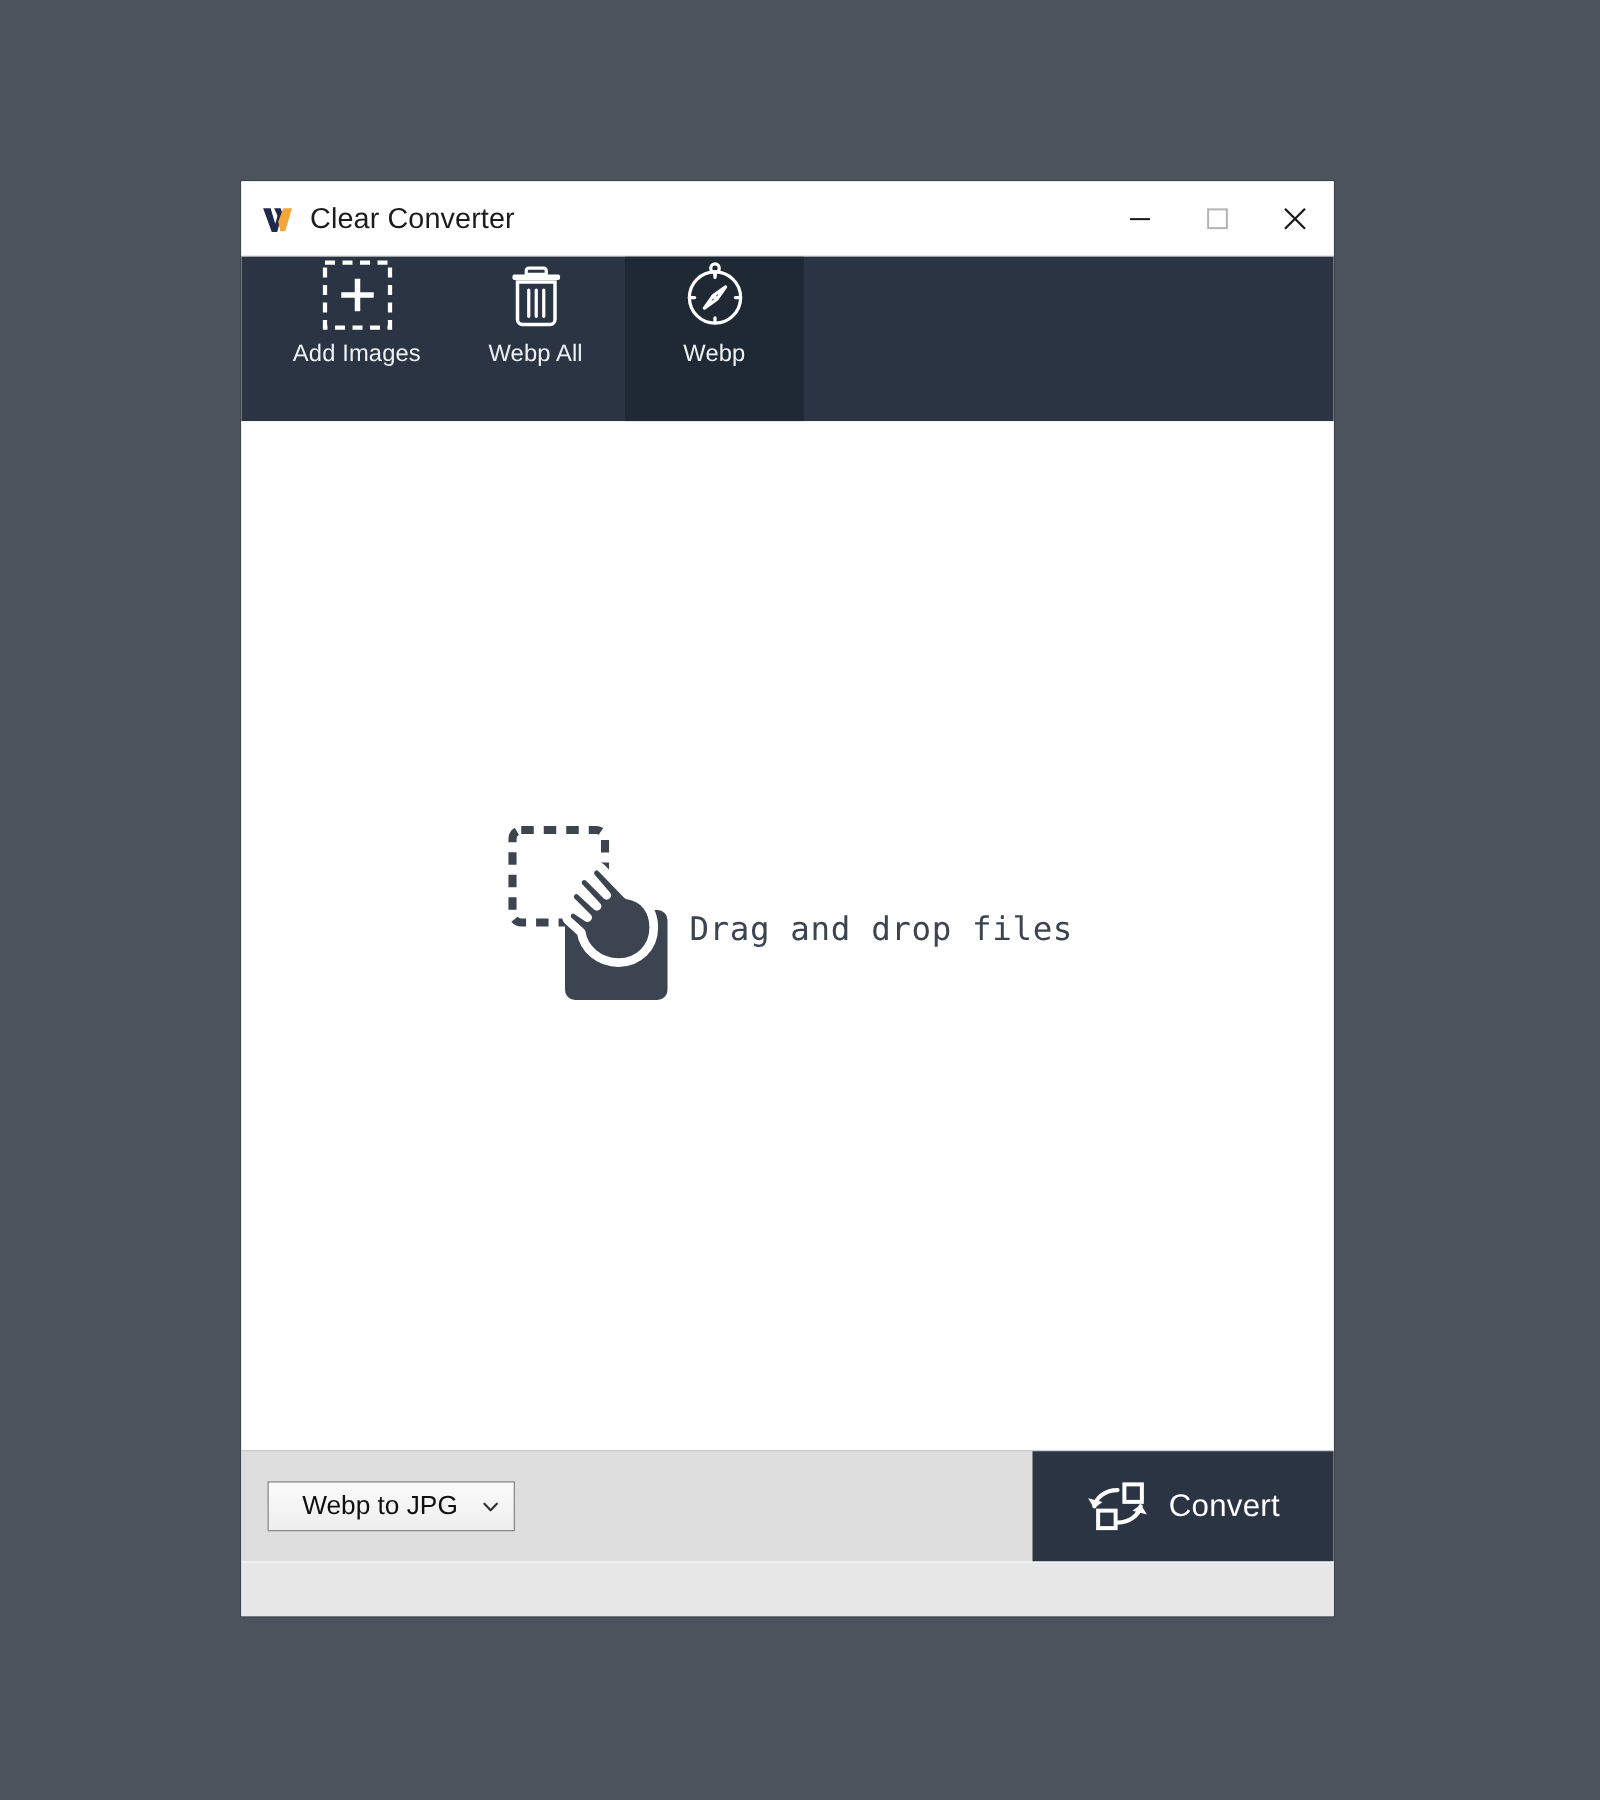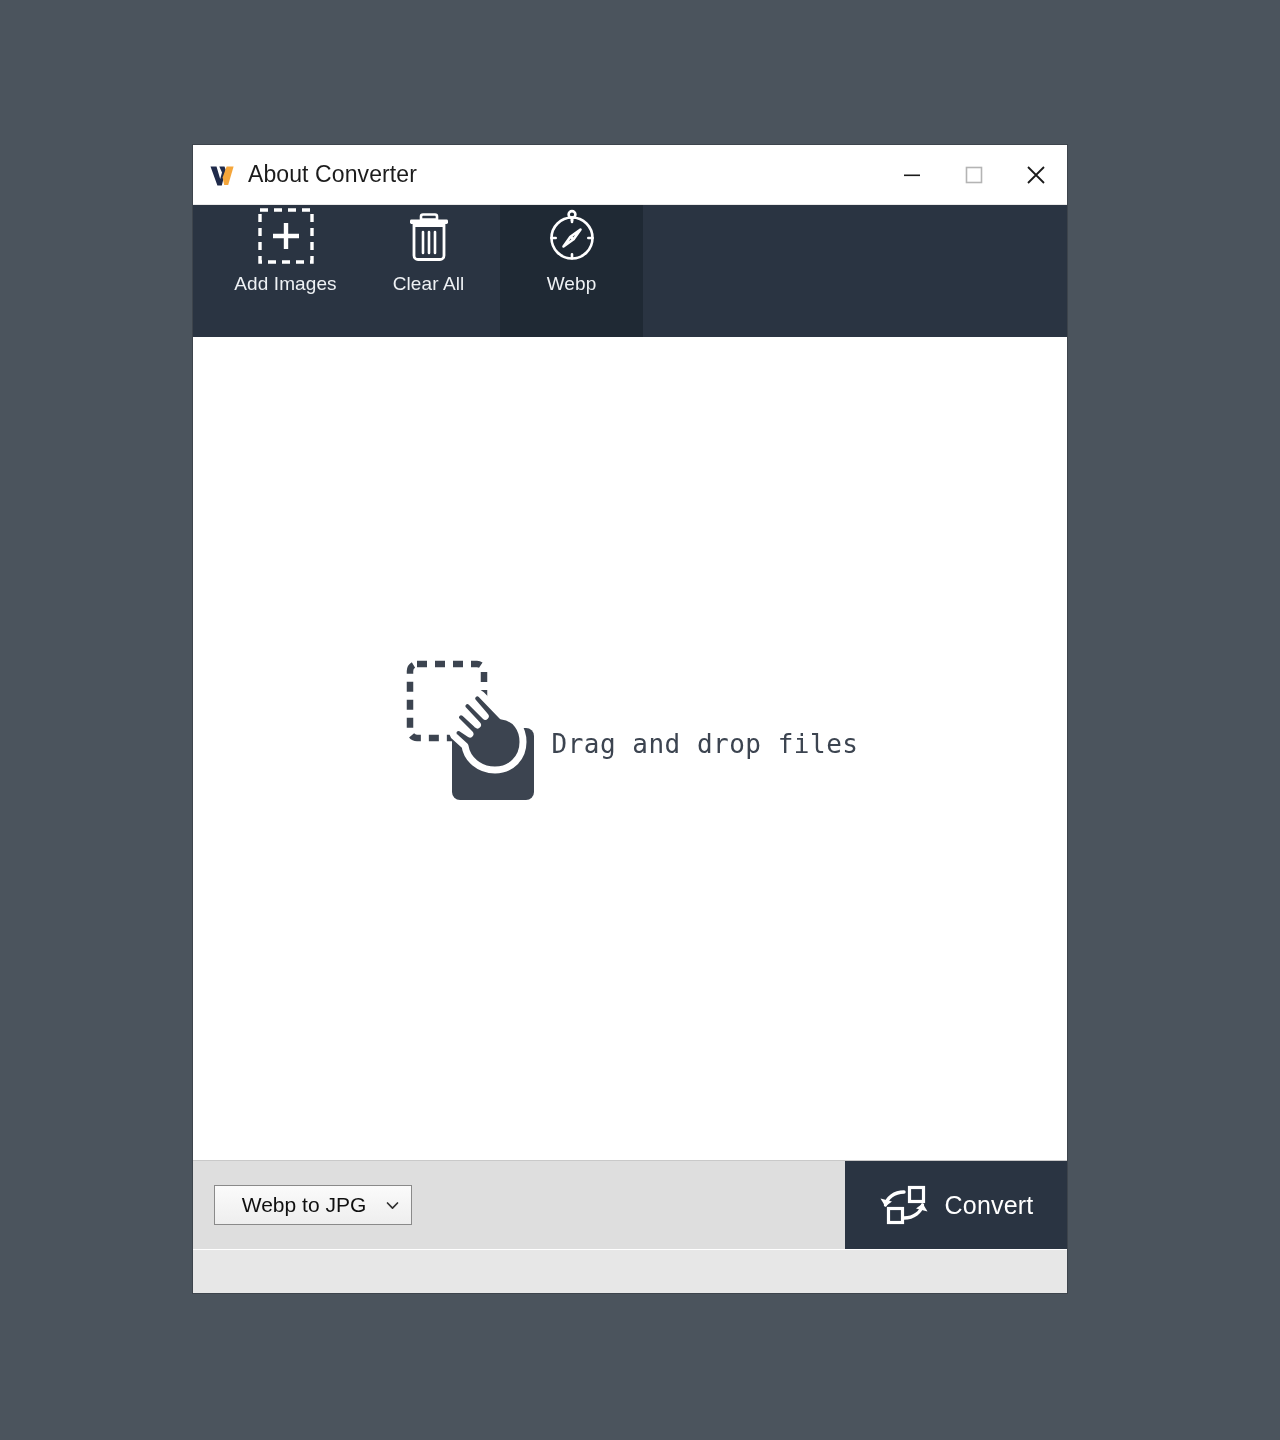--- a/index.html
+++ b/index.html
@@ -162,21 +162,21 @@
   }
   #format-select .sel-value { flex: 1 1 auto; white-space: nowrap; }
   #format-select .chev {
     flex: 0 0 auto;
     margin-left: 4px;
     display: block;
   }
   #convert-button {
     margin-left: auto;
     align-self: stretch;
-    width: 222px;
+    width: 241px;
     background: #2a3442;
     display: flex;
     align-items: center;
     justify-content: center;
     cursor: default;
   }
   #convert-icon { display: block; margin-right: 16px; }
   #convert-label {
     color: #ffffff;
     font-size: 25px;
@@ -206,21 +206,21 @@
 
 <div id="app-window">
 
   <div id="title-bar">
 
     <svg id="app-logo" viewBox="0 0 30 30" xmlns="http://www.w3.org/2000/svg">
       <path d="M2.5 6.5 L8.5 6.5 L12.2 19.0 L14.0 12.5 L11.3 6.5 L16.5 6.5 L17.7 10.0 L13.8 25.5 L9.4 25.5 Z" fill="#1f2a4a"></path>
       <path d="M18.6 6.5 L25.6 6.5 L20.2 25.0 L16.2 25.0 L14.6 17.4 Z" fill="#f5a63b"></path>
     </svg>
 
-    <div id="app-title">About Converter</div>
+    <div id="app-title">Clear Converter</div>
 
     <div class="win-btns">
       <div class="win-btn" id="minimize-button">
         <svg class="win-glyph" width="22" height="22" viewBox="0 0 22 22">
           <rect x="3" y="10.5" width="16" height="1.6" fill="#1a1a1a"></rect>
         </svg>
       </div>
       <div class="win-btn" id="maximize-button">
         <svg class="win-glyph" width="22" height="22" viewBox="0 0 22 22">
           <rect x="3.5" y="3.5" width="15" height="15" fill="none" stroke="#b4b4b4" stroke-width="1.6"></rect>
@@ -248,21 +248,21 @@
 
     <div class="tool-item">
       <div class="tool-icon">
         <svg width="58" height="58" viewBox="0 0 58 58">
           <path d="M23 7.5 h12 a2 2 0 0 1 2 2 v3 h-16 v-3 a2 2 0 0 1 2 -2 z" fill="none" stroke="#ffffff" stroke-width="2.6"></path>
           <rect x="10" y="12.5" width="38" height="4.4" rx="1.4" fill="#ffffff"></rect>
           <path d="M14 18.5 h30 v30 a4 4 0 0 1 -4 4 h-22 a4 4 0 0 1 -4 -4 z" fill="none" stroke="#ffffff" stroke-width="2.8"></path>
           <path d="M23 25 v21 M29 25 v21 M35 25 v21" stroke="#ffffff" stroke-width="2.6" stroke-linecap="round"></path>
         </svg>
       </div>
-      <div class="tool-label">Clear All</div>
+      <div class="tool-label">Webp All</div>
     </div>
 
 
     <div class="tool-item active">
       <div class="tool-icon">
         <svg width="58" height="58" viewBox="0 0 58 58">
           <circle cx="29" cy="31" r="20.5" fill="none" stroke="#ffffff" stroke-width="2.6"></circle>
           <circle cx="29" cy="7.5" r="3.4" fill="none" stroke="#ffffff" stroke-width="2.6"></circle>
           <path d="M29 10.9 v3.2" stroke="#ffffff" stroke-width="2.6"></path>
           <path d="M29 10.5 v4.4 M29 47.2 v4.0 M8.5 31 h4.2 M45.3 31 h4.2" stroke="#ffffff" stroke-width="2.6" stroke-linecap="round"></path>

